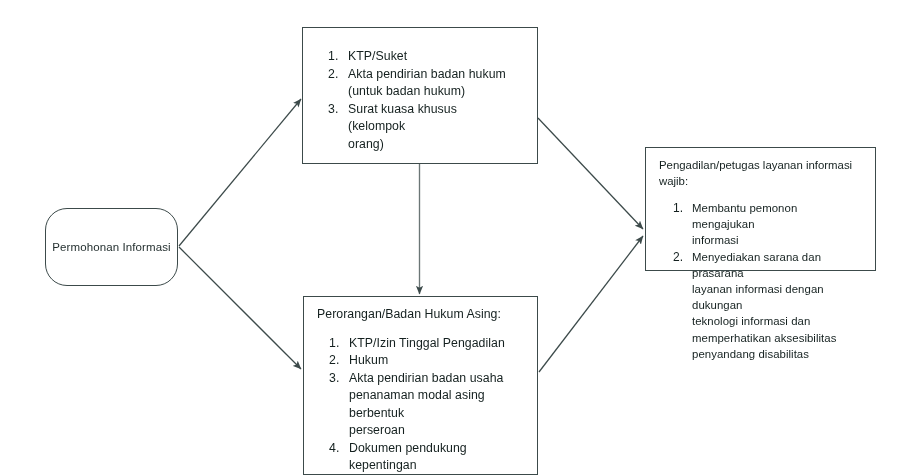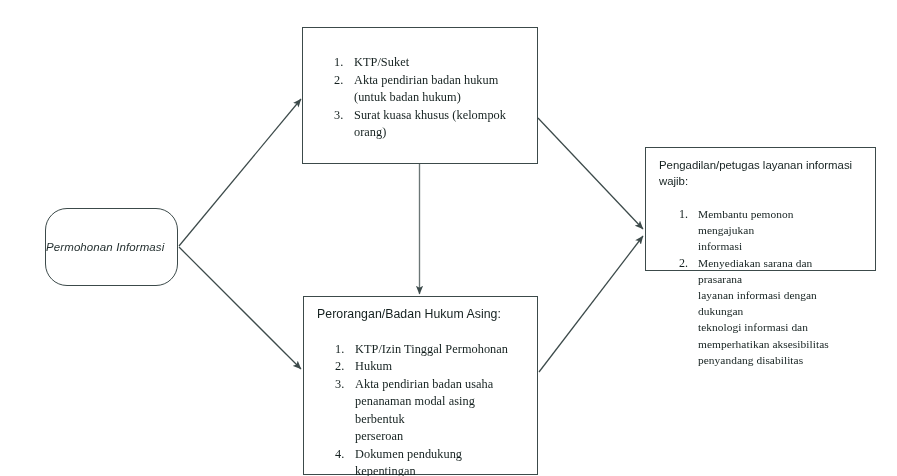--- a/index.html
+++ b/index.html
@@ -31,21 +31,21 @@
   .node {
     position: absolute;
     box-sizing: border-box;
     border: 1.3px solid #3c4a4a;
     background: #ffffff;
   }
   .node-rounded {
     border-radius: 22px;
     display: flex;
     align-items: center;
-    font-style: italic;
+    justify-content: center;
   }
   .node-rect {
     padding: 9px 12px 8px 13px;
   }
   .start-label {
     font-size: 11.5px;
     line-height: 16px;
     text-align: center;
     color: #1f2b2b;
     letter-spacing: 0.1px;
@@ -58,24 +58,23 @@
     white-space: pre-line;
   }
   .box-title-sm {
     font-size: 11.4px;
     line-height: 16px;
     color: #14201f;
     white-space: pre-line;
   }
   ol.items {
     list-style: none;
-    margin: 17px;
+    margin: 11px;
     padding: 0;
     counter-reset: itm;
-    font-family: Liberation Serif, serif;
   }
   ol.items > li {
     counter-increment: itm;
     position: relative;
     padding-left: 21px;
     font-size: 12.3px;
     line-height: 17.5px;
     color: #14201f;
     letter-spacing: 0.05px;
     white-space: pre-line;
@@ -136,21 +135,21 @@
       <li>Akta pendirian badan hukum
 (untuk badan hukum)</li>
       <li>Surat kuasa khusus (kelompok
 orang)</li>
     </ol>
   </div>
 
   <div class="node node-rect" style="left:303px; top:296px; width:235px; height:179px;">
     <div class="box-title">Perorangan/Badan Hukum Asing:</div>
     <ol class="items gap-top-9">
-      <li>KTP/Izin Tinggal Permohonan</li>
+      <li>KTP/Izin Tinggal Pengadilan</li>
       <li>Hukum</li>
       <li>Akta pendirian badan usaha
 penanaman modal asing berbentuk
 perseroan</li>
       <li>Dokumen pendukung kepentingan
 terhadap informasi yang dimohonkan</li>
     </ol>
   </div>
 
   <div class="node node-rect" style="left:645px; top:147px; width:231px; height:124px;">

